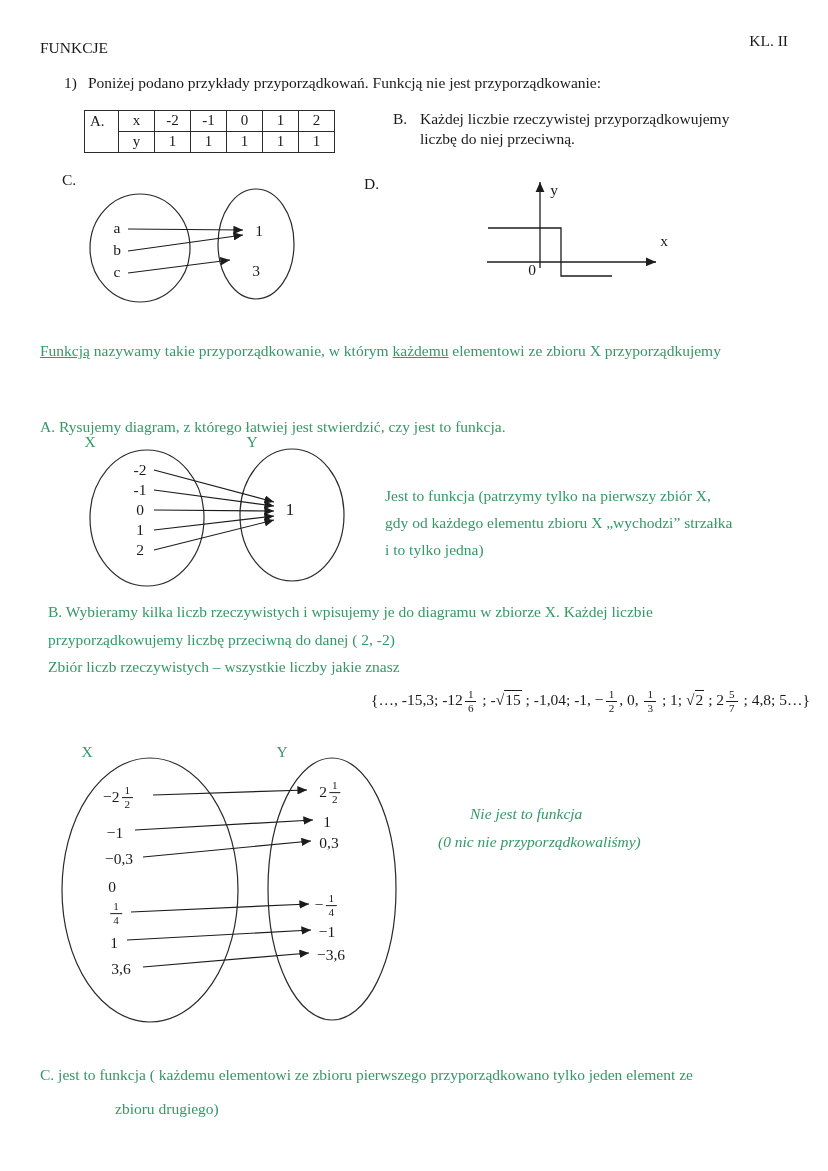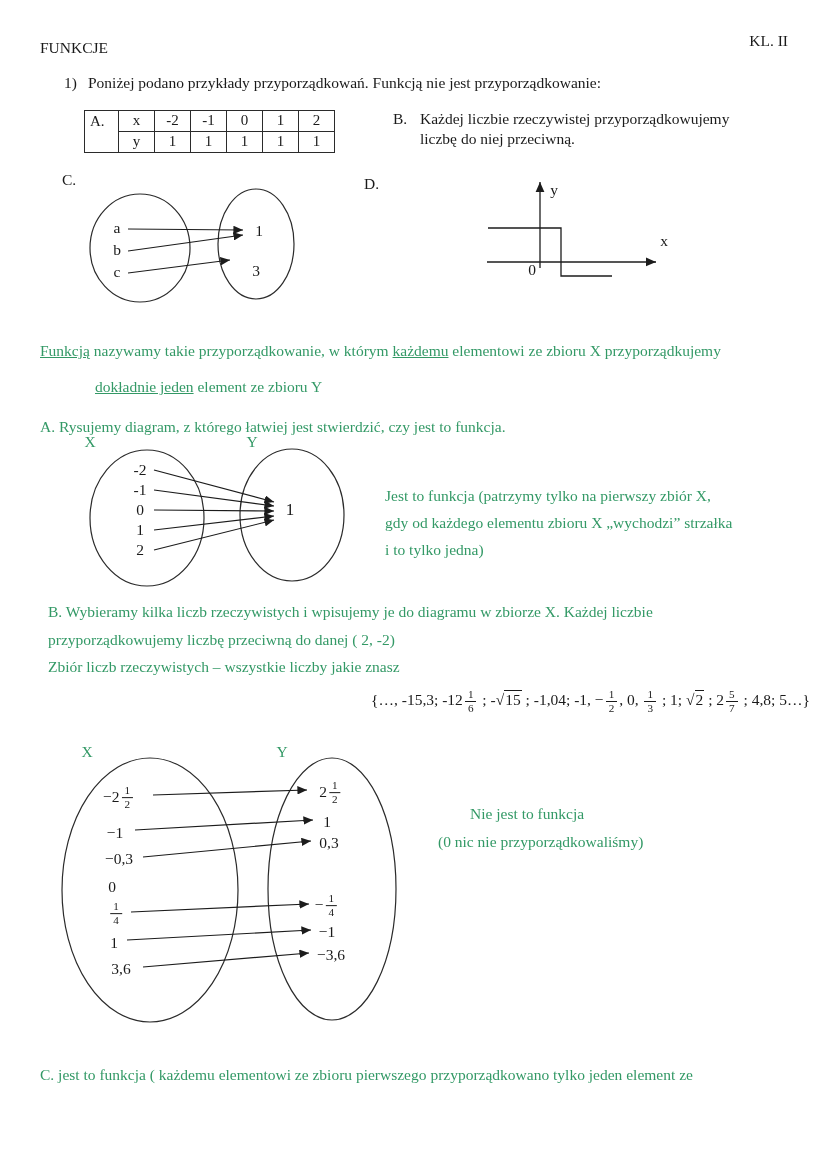--- a/index.html
+++ b/index.html
@@ -106,23 +106,20 @@
     </svg>
     <div class="corner" style="left:4px;top:8px;">D.</div>
     <div class="dl" style="left:194px;top:24px;">y</div>
     <div class="dl" style="left:304px;top:75px;">x</div>
     <div class="dl" style="left:172px;top:104px;">0</div>
   </div>
 
   <div class="abs g" style="left:40px;top:341px;width:770px;">
     <span class="u">Funkcją</span><span> nazywamy takie przyporządkowanie, w którym </span><span class="u">każdemu</span><span> elementowi ze zbioru X przyporządkujemy</span>
   </div>
-  <div class="abs g" style="left:95px;top:377px;">
-    <span class="u">dokładnie jeden</span><span> element ze zbioru Y</span>
-  </div>
 
   <div class="abs g" style="left:40px;top:407px;width:760px;margin-top:10px;">A. Rysujemy diagram, z którego łatwiej jest stwierdzić, czy jest to funkcja.</div>
 
   <div class="diag" style="left:70px;top:430px;width:330px;height:180px;">
     <svg width="330" height="180" viewBox="0 0 330 180">
       <defs>
         <marker id="ahA" markerWidth="9" markerHeight="7" refX="8" refY="3.5" orient="auto">
           <path d="M0,0 L8,3.5 L0,7 Z" fill="#1c1c1c"></path>
         </marker>
       </defs>
@@ -212,22 +209,23 @@
     <div class="dl" style="left:272px;top:82px;">1</div>
     <div class="dl" style="left:274px;top:103px;">0,3</div>
     <div class="dl" style="left:272px;top:166px;">−<span class="frac">
           <span class="fn">1</span>
           <span class="fd">4</span>
         </span></div>
     <div class="dl" style="left:272px;top:192px;">−1</div>
     <div class="dl" style="left:276px;top:215px;">−3,6</div>
   </div>
 
-  <div class="abs g" style="left:438px;top:800px;line-height:28px;">
+  <div class="abs g" style="left:438px;top:800px;line-height:28px;font-style:italic;">
     <div style="padding-left:32px;">Nie jest to funkcja</div>
     <div>(0 nic nie przyporządkowaliśmy)</div>
   </div>
 
   <div class="abs g" style="left:40px;top:1058px;width:770px;line-height:34px;">
     <div>C. jest to funkcja ( każdemu elementowi ze zbioru pierwszego przyporządkowano tylko jeden element ze</div>
+    <div style="margin-left:75px;">zbioru drugiego)</div>
   </div>
 
 </div>
 
 </body></html>

